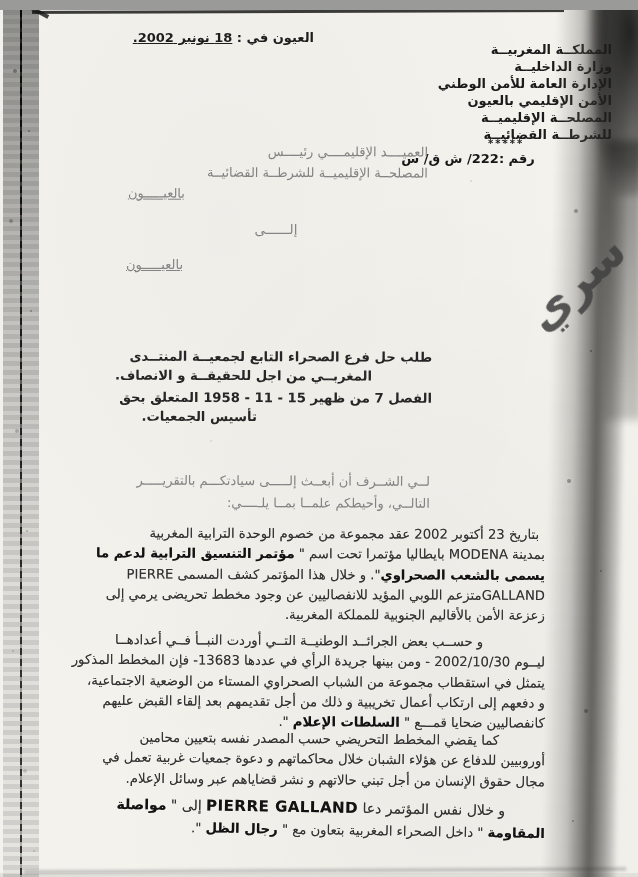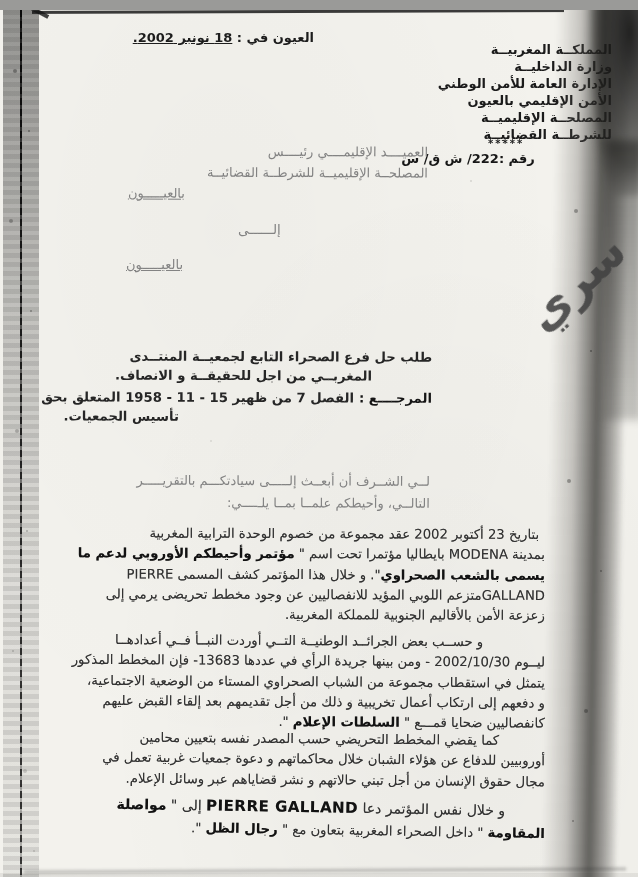--- a/index.html
+++ b/index.html
@@ -64,21 +64,21 @@
     font-size:13px;font-weight:bold;color:#1d1d1d;z-index:2;}
   .letterhead{position:absolute;right:26px;top:31px;text-align:right;
     font-size:13px;font-weight:bold;line-height:17px;color:#1b1b1b;z-index:1;}
   .stars{position:absolute;left:488px;top:128px;font-size:10px;letter-spacing:2px;
     color:#222;z-index:2;font-weight:bold;}
   .refno{position:absolute;left:400px;top:141px;width:136px;text-align:center;
     font-size:13px;font-weight:bold;color:#171717;z-index:2;}
   .sender{position:absolute;left:128px;top:131px;width:300px;text-align:right;
     font-size:13px;line-height:21px;z-index:2;transform:rotate(0.2deg);}
   .sender .city, .addressee .city{text-align:left;}
-  .to{position:absolute;left:238px;top:211px;width:76px;text-align:left;
+  .to{position:absolute;left:238px;top:211px;width:76px;text-align:center;
     font-size:13.5px;z-index:2;}
   .addressee{position:absolute;left:126px;top:238px;width:296px;text-align:right;
     font-size:13px;line-height:20px;z-index:2;}
   .addressee .city{margin-top:7px;}
   .stamp{position:absolute;left:518px;top:246px;font-size:46px;color:#424242;
     transform:rotate(-43deg);letter-spacing:2px;font-weight:600;
     filter:blur(0.4px);opacity:0.88;z-index:6;}
   .subject-block{position:absolute;left:16px;top:337px;width:416px;
     font-size:13.2px;line-height:19px;color:#262626;font-weight:600;z-index:2;transform:rotate(0.2deg);}
   .sr-row{display:flex;}
@@ -150,37 +150,36 @@
   <div class="stamp">سري</div>
 
   <div class="subject-block">
     <div class="sr-row">
       <div class="sr-text">
         <div class="line">طلب حل فرع الصحراء التابع لجمعيــة المنتــدى</div>
         <div class="line indent-s">المغربــي من اجل للحقيقــة و الانصاف.</div>
       </div>
     </div>
     <div class="sr-row row2">
-      <div class="sr-label">المرجــــع :</div>
       <div class="sr-text">
         <div class="line">الفصل 7 من ظهير 15 - 11 - 1958 المتعلق بحق</div>
         <div class="line indent-r">تأسيس الجمعيات.</div>
       </div>
     </div>
   </div>
 
   <div class="salutation faint">
     <div class="line">لــي الشــرف أن أبعــث إلـــــى سيادتكـــم بالتقريـــــر</div>
     <div class="line">التالــي، وأحيطكم علمــا بمــا يلـــــي:</div>
   </div>
 
   <div class="para p1">
     <div class="line ind6">بتاريخ 23 أكتوبر 2002 عقد مجموعة من خصوم الوحدة الترابية المغربية</div>
     <div class="line">
-      <span>بمدينة MODENA بايطاليا مؤتمرا تحت اسم " </span><span class="b">مؤتمر وأحيطكم الأوروبي لدعم ما</span>
+      <span>بمدينة MODENA بايطاليا مؤتمرا تحت اسم " </span><span class="b">مؤتمر التنسيق الترابية لدعم ما</span>
     </div>
     <div class="line">
       <span class="b">يسمى بالشعب الصحراوي</span><span>". و خلال هذا المؤتمر كشف المسمى PIERRE</span>
     </div>
     <div class="line">GALLANDمتزعم اللوبي المؤيد للانفصاليين عن وجود مخطط تحريضى يرمي إلى</div>
     <div class="line">زعزعة الأمن بالأقاليم الجنوبية للمملكة المغربية.</div>
   </div>
 
   <div class="para p2">
     <div class="line ind62">و حســب بعض الجرائــد الوطنيــة التــي أوردت النبــأ فــي أعدادهــا</div>

